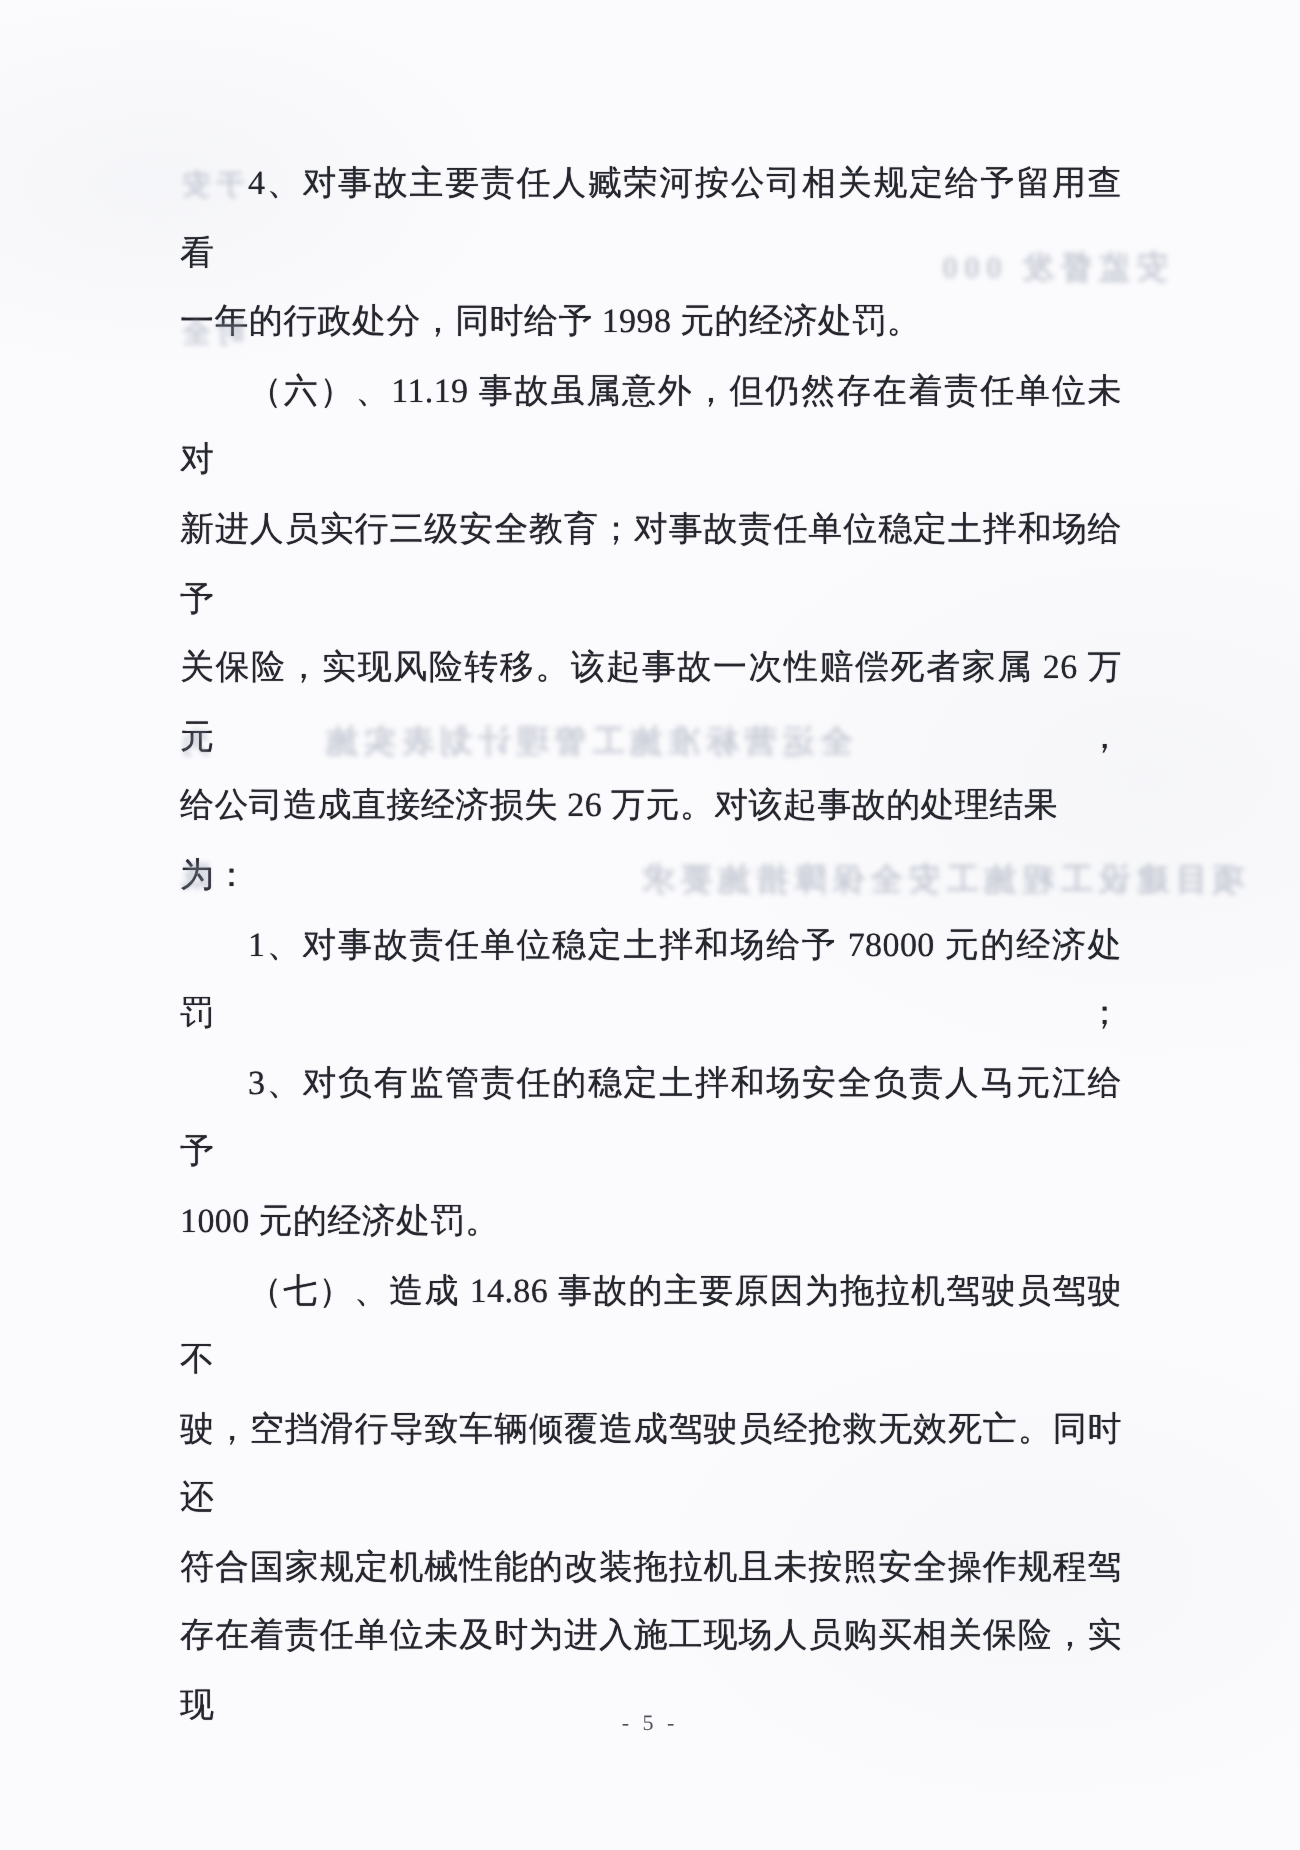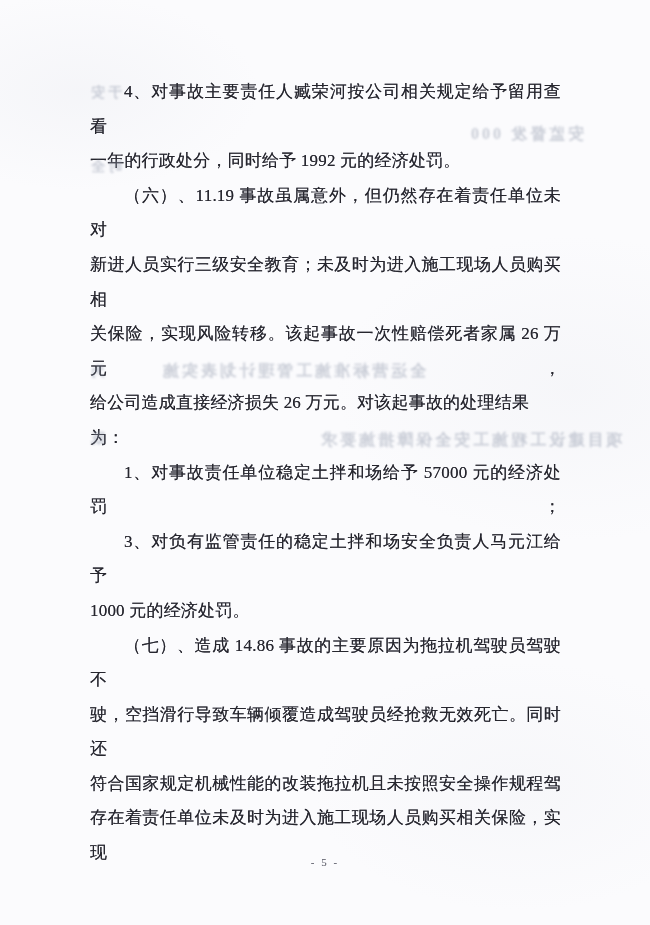--- a/index.html
+++ b/index.html
@@ -36,30 +36,30 @@
     letter-spacing:2px;
   }
 </style>
 </head>
 <body>
 
 <div class="page">
   <div class="textblock" id="textblock">
       <div class="para">
         <div class="line fill indent">4、对事故主要责任人臧荣河按公司相关规定给予留用查看</div>
-        <div class="line">一年的行政处分，同时给予 1992 元的经济处罚。</div>
+        <div class="line">一年的行政处分，同时给予 1998 元的经济处罚。</div>
       </div>
       <div class="para">
         <div class="line fill indent">（六）、11.19 事故虽属意外，但仍然存在着责任单位未对</div>
-        <div class="line fill">新进人员实行三级安全教育；未及时为进入施工现场人员购买相</div>
+        <div class="line fill">新进人员实行三级安全教育；对事故责任单位稳定土拌和场给予</div>
         <div class="line fill">关保险，实现风险转移。该起事故一次性赔偿死者家属 26 万元，</div>
         <div class="line">给公司造成直接经济损失 26 万元。对该起事故的处理结果为：</div>
       </div>
       <div class="para">
-        <div class="line fill indent">1、对事故责任单位稳定土拌和场给予 57000 元的经济处罚；</div>
+        <div class="line fill indent">1、对事故责任单位稳定土拌和场给予 78000 元的经济处罚；</div>
       </div>
       <div class="para">
         <div class="line fill indent">3、对负有监管责任的稳定土拌和场安全负责人马元江给予</div>
         <div class="line">1000 元的经济处罚。</div>
       </div>
       <div class="para">
         <div class="line fill indent">（七）、造成 14.86 事故的主要原因为拖拉机驾驶员驾驶不</div>
         <div class="line fill">驶，空挡滑行导致车辆倾覆造成驾驶员经抢救无效死亡。同时还</div>
         <div class="line fill">符合国家规定机械性能的改装拖拉机且未按照安全操作规程驾</div>
         <div class="line fill">存在着责任单位未及时为进入施工现场人员购买相关保险，实现</div>

